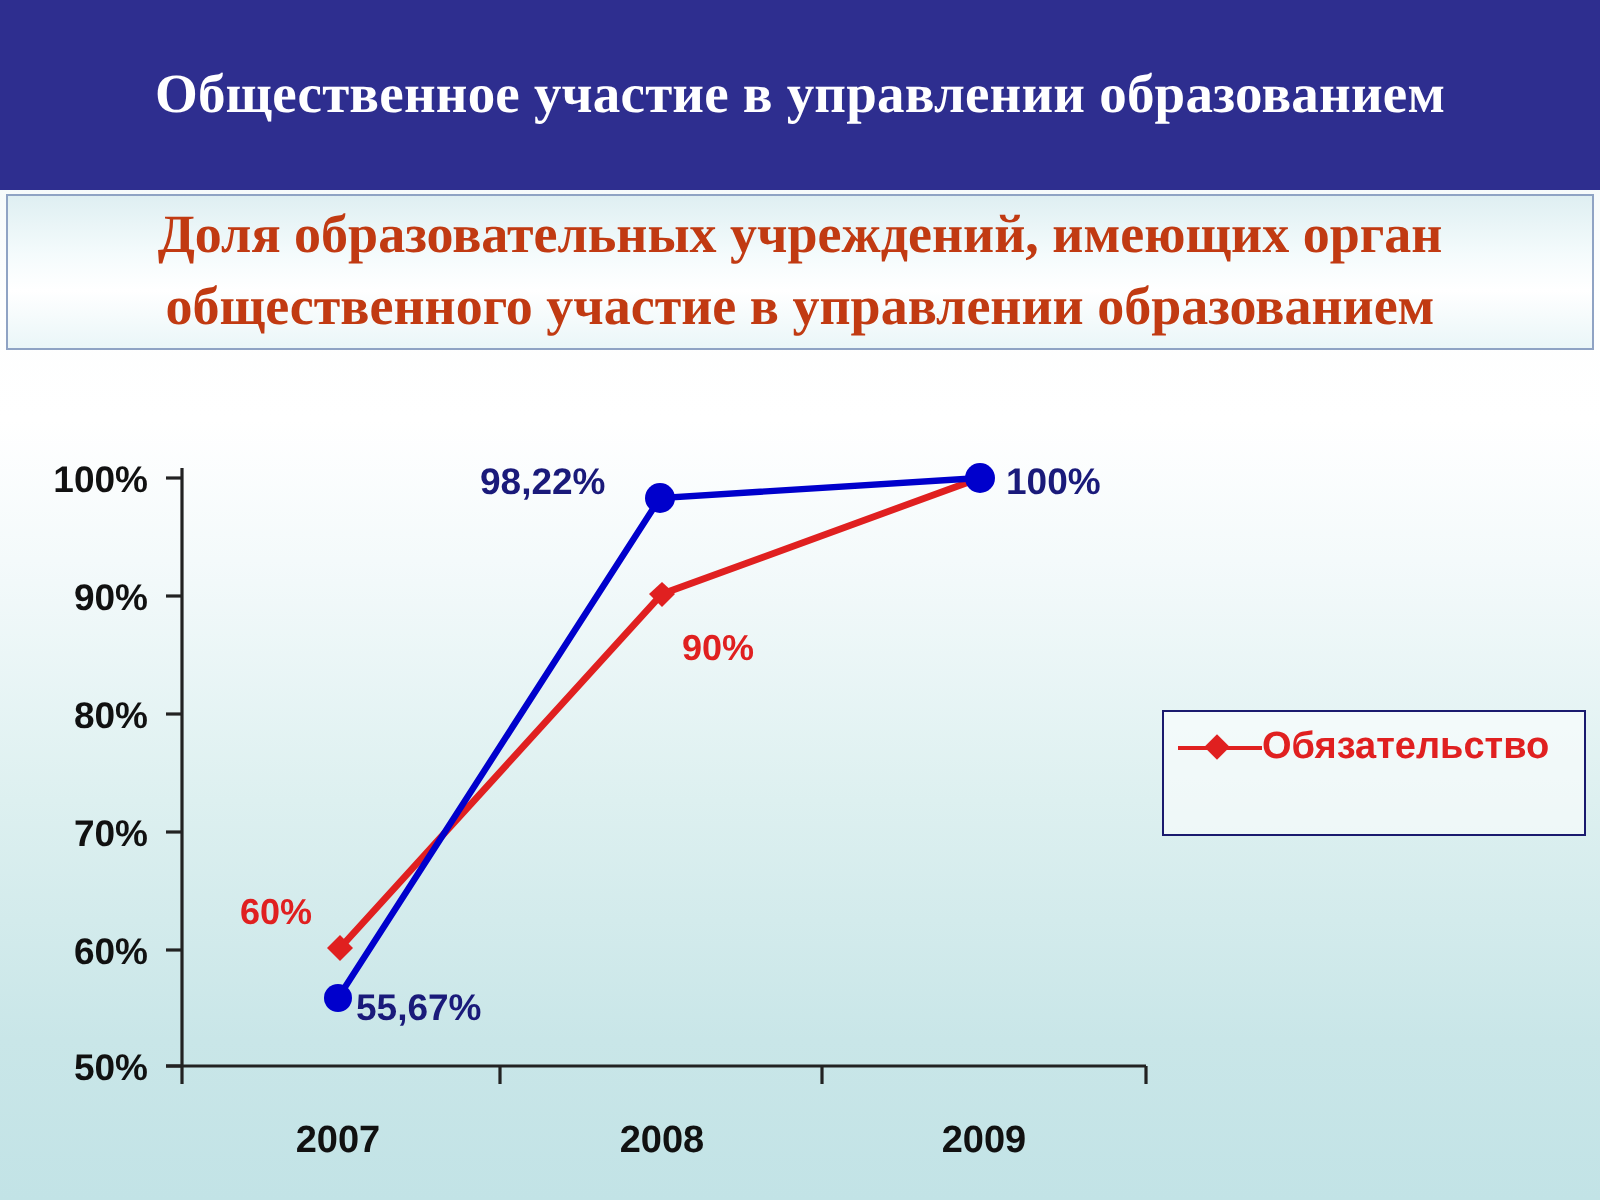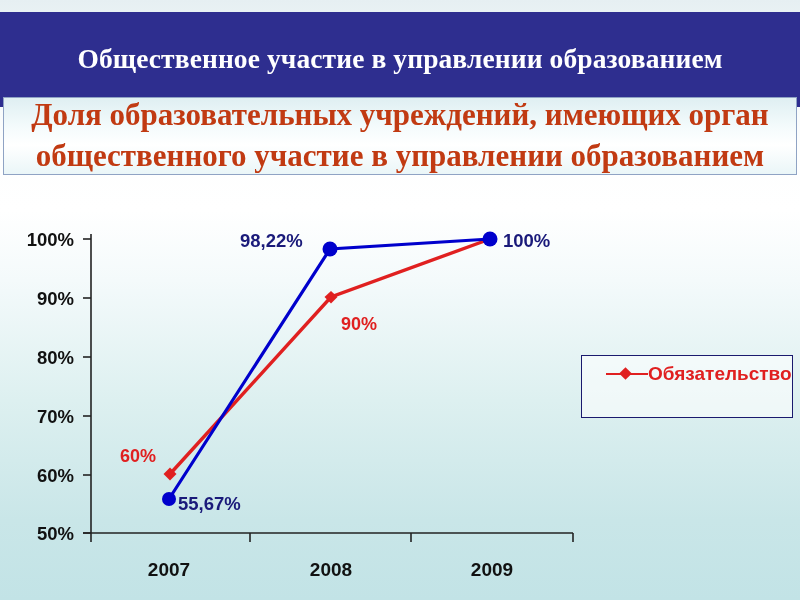--- a/index.html
+++ b/index.html
@@ -26,21 +26,21 @@
         #ddf0f0 400px,
         #c9e6e8 520px,
         #c2e3e6 600px);
     overflow: hidden;
   }
 
   
   .title-band {
     position: absolute;
     left: 0;
-    top: 12px;
+    top: 0;
     width: 800px;
     height: 95px;
     background: #2e2e8f;
     display: flex;
     align-items: center;
     justify-content: center;
   }
   .title-text {
     color: #ffffff;
     font-family: "Liberation Serif", "DejaVu Serif", serif;
@@ -64,21 +64,21 @@
     display: flex;
     flex-direction: column;
     align-items: center;
     justify-content: center;
     box-sizing: border-box;
   }
   .subtitle-line {
     color: #c13a12;
     font-family: "Liberation Serif", "DejaVu Serif", serif;
     font-weight: bold;
-    font-size: 31px;
+    font-size: 27px;
     line-height: 1.32;
     white-space: nowrap;
     text-align: center;
   }
 
   
   .chart-area {
     position: absolute;
     left: 0;
     top: 176px;
@@ -126,21 +126,21 @@
     height: 63px;
     border: 1px solid #1a1a6e;
     background: rgba(255,255,255,0.55);
     box-sizing: border-box;
     padding: 4px 0 0 0;
   }
   .legend-row {
     display: flex;
     align-items: center;
     height: 27px;
-    padding-left: 24px;
+    padding-left: 7px;
   }
   .legend-swatch {
     position: relative;
     width: 42px;
     height: 16px;
     flex: 0 0 42px;
   }
   .legend-line {
     position: absolute;
     left: 0;

